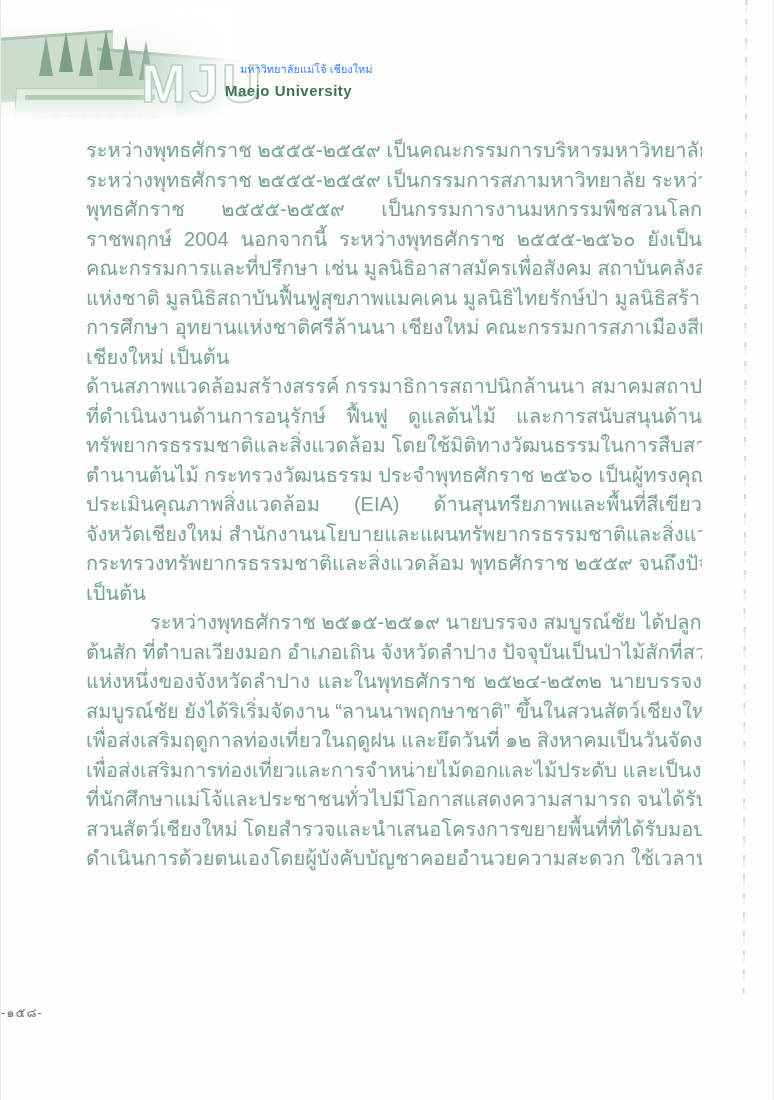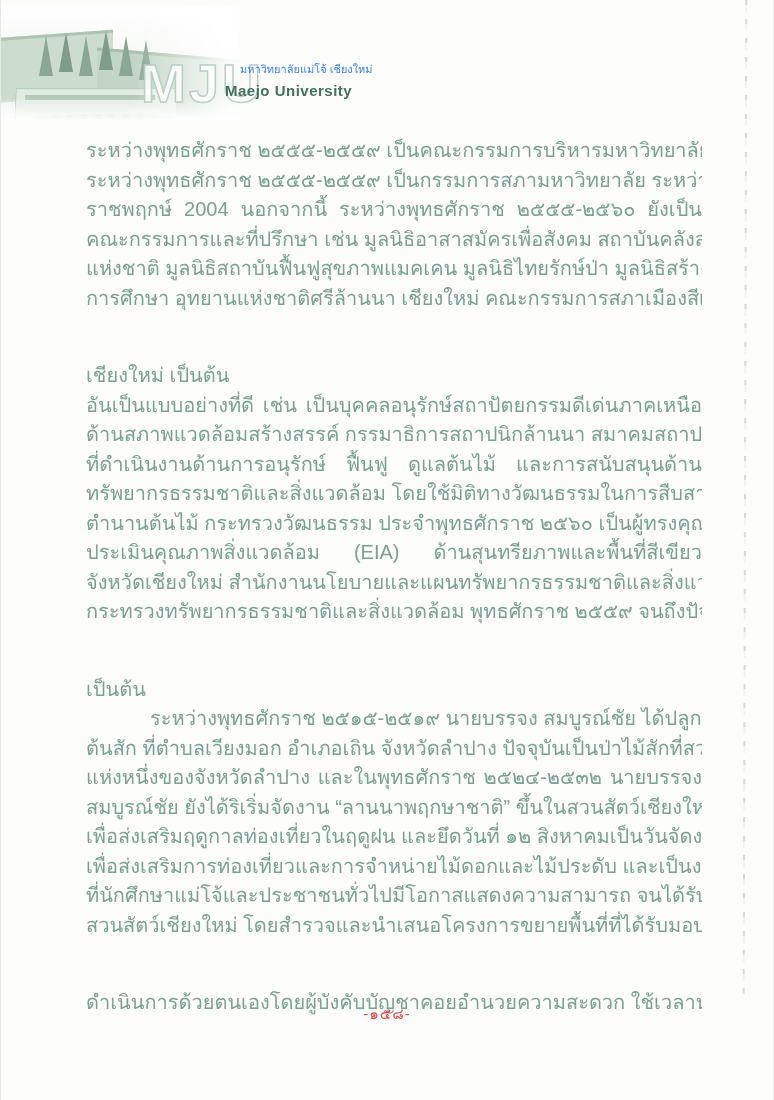--- a/index.html
+++ b/index.html
@@ -49,26 +49,26 @@
   
   .doc-body{
     position:absolute;left:85px;top:136px;width:616px;
     font-size:20px;line-height:29.5px;color:#78a294;
     overflow:hidden;
   }
   .line{
     white-space:nowrap;overflow:hidden;
     text-align:justify;text-align-last:justify;
   }
-  .line.last{text-align-last:left;margin-top:48px;}
+  .line.last{text-align-last:left;}
   .line.indent{padding-left:64px;}
   
   .page-number{
     position:absolute;left:0;right:0;top:1002px;
-    text-align:center;font-size:15px;letter-spacing:1px;color:#ef4444;
+    font-size:13px;letter-spacing:1px;color:#737373;
   }
   
   .scan-edge{
     position:absolute;right:27px;top:0;height:995px;width:2px;
     background:repeating-linear-gradient(to bottom,
       rgba(150,162,152,.38) 0 5px,
       rgba(190,200,192,.18) 5px 12px,
       rgba(255,255,255,0) 12px 19px);
     transform:rotate(.15deg);
   }
@@ -96,28 +96,28 @@
     </div>
     <div class="mju">MJU</div>
     <div class="uni-th">มหาวิทยาลัยแม่โจ้ เชียงใหม่</div>
     <div class="uni-en">Maejo University</div>
   </div>
 
   <div class="doc-body">
       <div class="paragraph">
         <div class="line">ระหว่างพุทธศักราช ๒๕๕๕-๒๕๕๙ เป็นคณะกรรมการบริหารมหาวิทยาลัยแม่โจ้</div>
         <div class="line">ระหว่างพุทธศักราช ๒๕๕๕-๒๕๕๙ เป็นกรรมการสภามหาวิทยาลัย ระหว่าง</div>
+        <div class="line">พุทธศักราช ๒๕๕๕-๒๕๕๙ เป็นกรรมการงานมหกรรมพืชสวนโลก</div>
         <div class="line">ราชพฤกษ์ 2004 นอกจากนี้ ระหว่างพุทธศักราช ๒๕๕๕-๒๕๖๐ ยังเป็น</div>
         <div class="line">คณะกรรมการและที่ปรึกษา เช่น มูลนิธิอาสาสมัครเพื่อสังคม สถาบันคลังสมอง</div>
         <div class="line">แห่งชาติ มูลนิธิสถาบันฟื้นฟูสุขภาพแมคเคน มูลนิธิไทยรักษ์ป่า มูลนิธิสร้างสรรค์</div>
         <div class="line">การศึกษา อุทยานแห่งชาติศรีล้านนา เชียงใหม่ คณะกรรมการสภาเมืองสีเขียว</div>
         <div class="line last">เชียงใหม่ เป็นต้น</div>
       </div>
       <div class="paragraph">
-        <div class="line">อันเป็นแบบอย่างที่ดี เช่น เป็นบุคคลอนุรักษ์สถาปัตยกรรมดีเด่นภาคเหนือ</div>
         <div class="line">ด้านสภาพแวดล้อมสร้างสรรค์ กรรมาธิการสถาปนิกล้านนา สมาคมสถาปนิก</div>
         <div class="line">ที่ดำเนินงานด้านการอนุรักษ์ ฟื้นฟู ดูแลต้นไม้ และการสนับสนุนด้าน</div>
         <div class="line">ทรัพยากรธรรมชาติและสิ่งแวดล้อม โดยใช้มิติทางวัฒนธรรมในการสืบสาน</div>
         <div class="line">ตำนานต้นไม้ กระทรวงวัฒนธรรม ประจำพุทธศักราช ๒๕๖๐ เป็นผู้ทรงคุณวุฒิ</div>
         <div class="line">ประเมินคุณภาพสิ่งแวดล้อม (EIA) ด้านสุนทรียภาพและพื้นที่สีเขียว</div>
         <div class="line">จังหวัดเชียงใหม่ สำนักงานนโยบายและแผนทรัพยากรธรรมชาติและสิ่งแวดล้อม</div>
         <div class="line">กระทรวงทรัพยากรธรรมชาติและสิ่งแวดล้อม พุทธศักราช ๒๕๕๙ จนถึงปัจจุบัน</div>
         <div class="line last">เป็นต้น</div>
       </div>
       <div class="paragraph">

